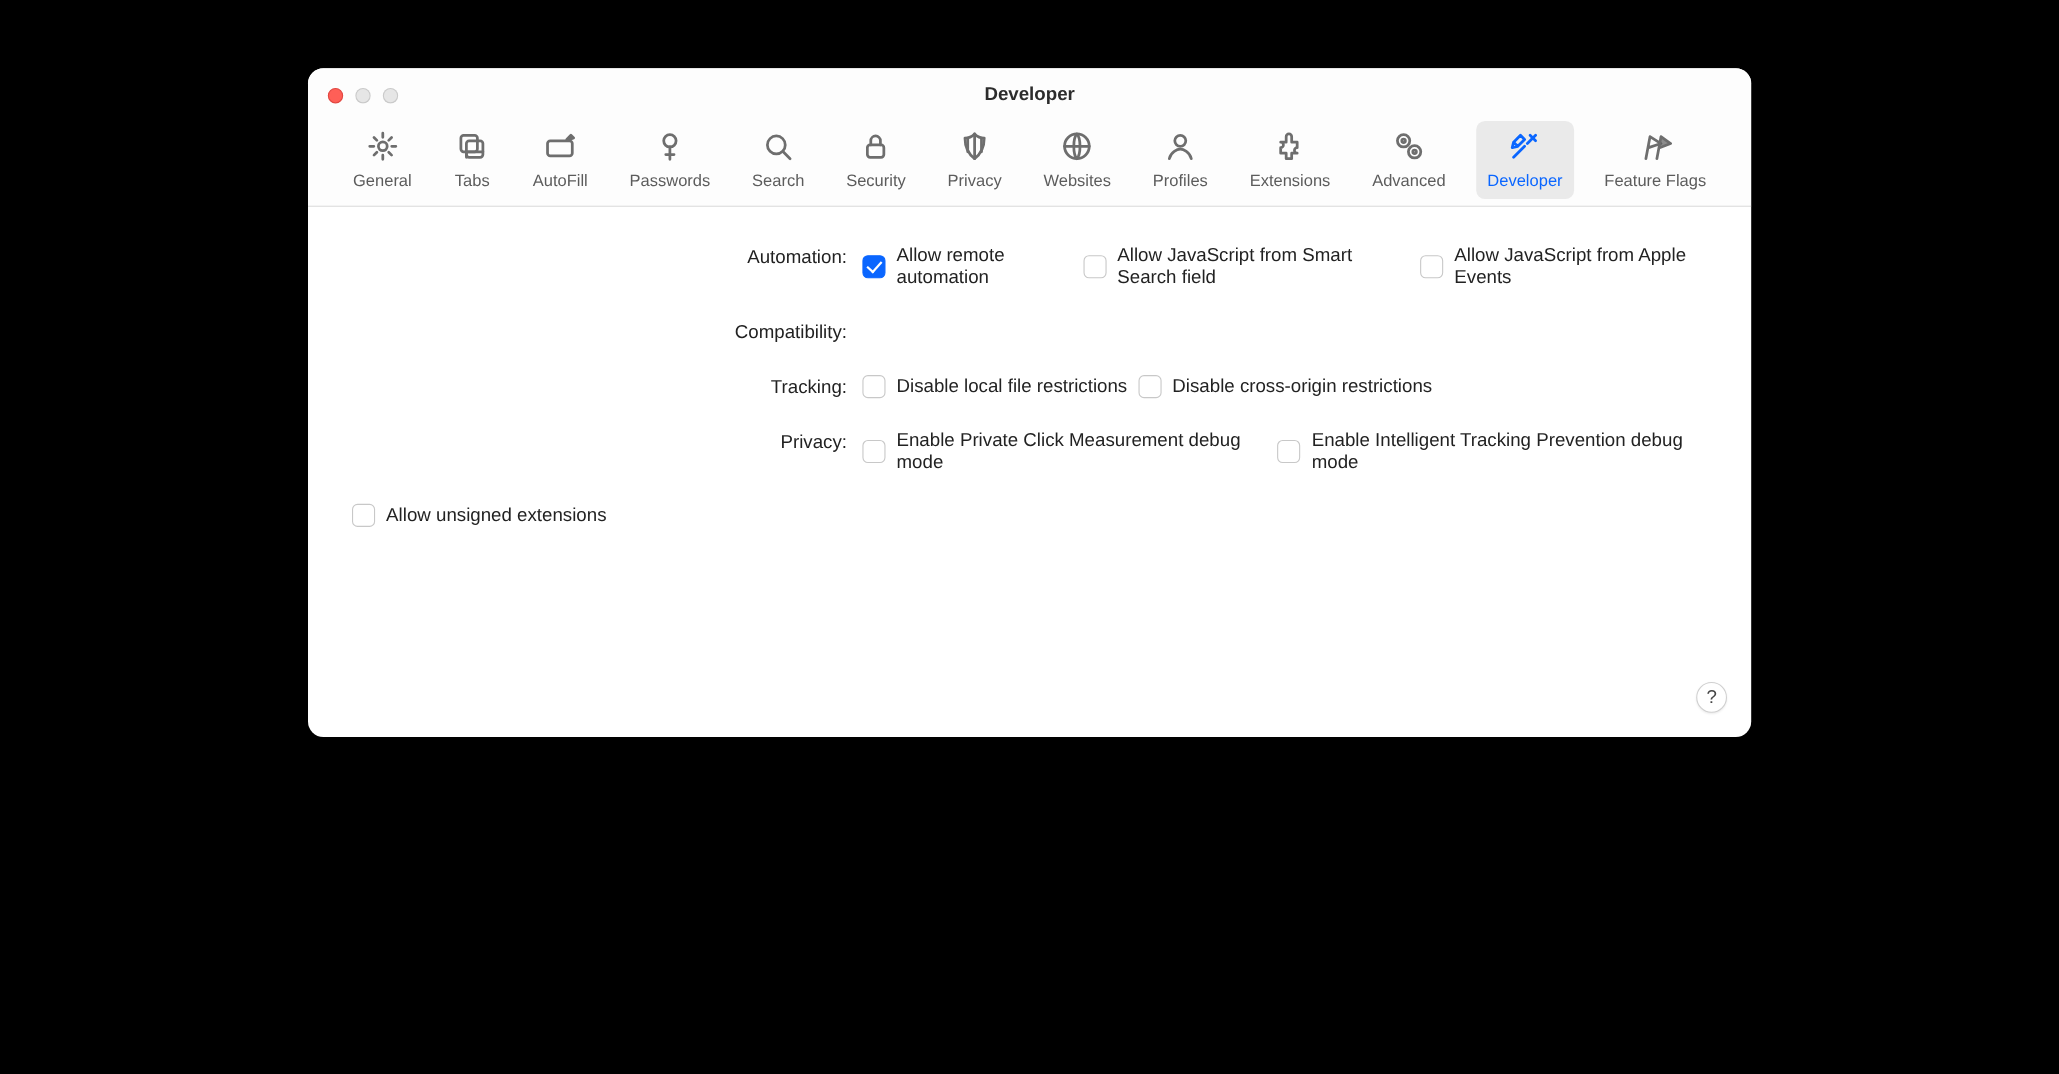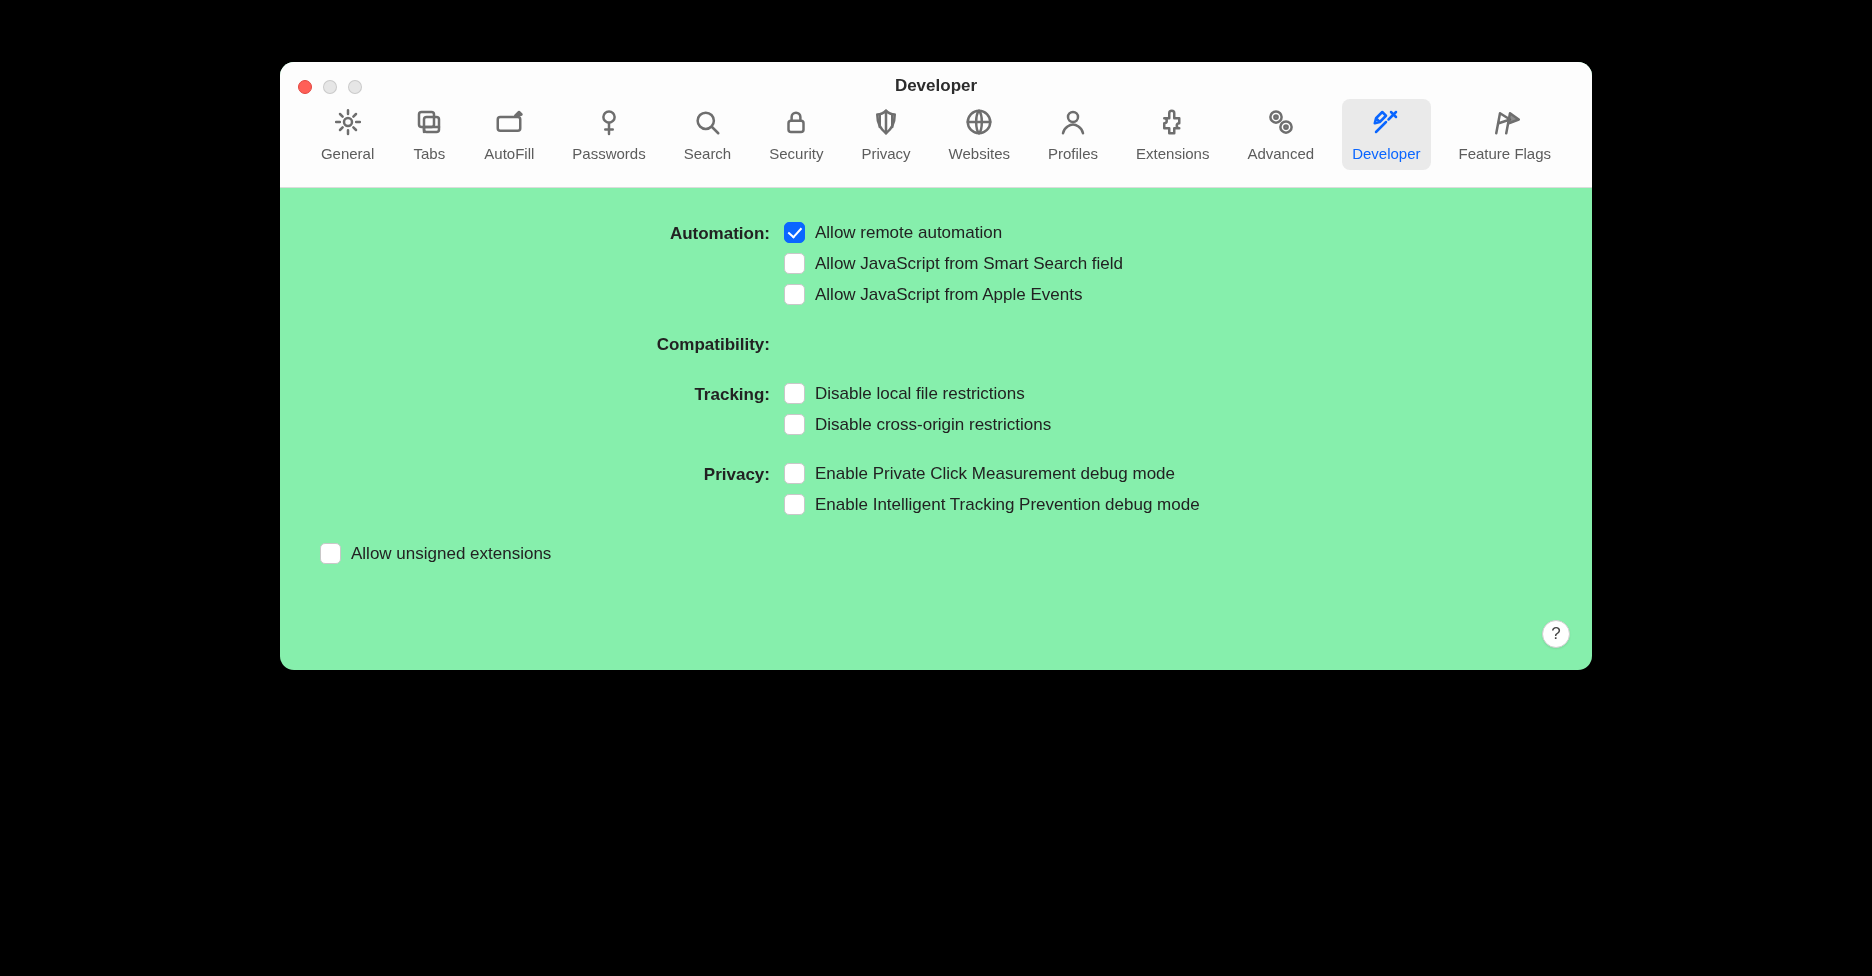--- a/index.html
+++ b/index.html
@@ -9,21 +9,21 @@
     height: 976px;
     font-family: -apple-system, "Helvetica Neue", Helvetica, Arial, sans-serif;
     display: flex;
     align-items: flex-start;
     justify-content: center;
     padding-top: 62px;
   }
   .window {
     width: 1312px;
     height: 608px;
-    background: #86efac;
+    background: #ffffff;
     border-radius: 14px;
     box-shadow: 0 30px 60px rgba(0,0,0,.5), 0 0 0 1px rgba(0,0,0,.08);
     overflow: hidden;
     position: relative;
   }
   .titlebar {
     height: 126px;
     background: #fdfdfd;
     border-bottom: 1px solid #dcdcdc;
     position: relative;
@@ -43,21 +43,21 @@
   .win-title {
     position: absolute;
     top: 14px; left: 0; right: 0;
     text-align: center;
     font-size: 17px;
     font-weight: 700;
     color: #2c2c2c;
   }
   .toolbar {
     position: absolute;
-    bottom: 17px;
+    bottom: 6px;
     left: 0; right: 0;
     display: flex;
     justify-content: center;
     gap: 18px;
     padding: 0 14px;
   }
   .tab {
     display: flex;
     flex-direction: column;
     align-items: center;
@@ -85,25 +85,24 @@
   .form {
     display: grid;
     grid-template-columns: 450px 1fr;
     column-gap: 14px;
   }
   .section-label {
     text-align: right;
     font-size: 17px;
     color: #222;
     padding-top: 2px;
-    font-weight: bold;
   }
   .options {
     display: flex;
-    flex-direction: column;
+    flex-direction: row;
     gap: 10px;
   }
   .checkrow {
     display: flex;
     align-items: center;
     gap: 10px;
     font-size: 17px;
     color: #222;
   }
   .cb {

